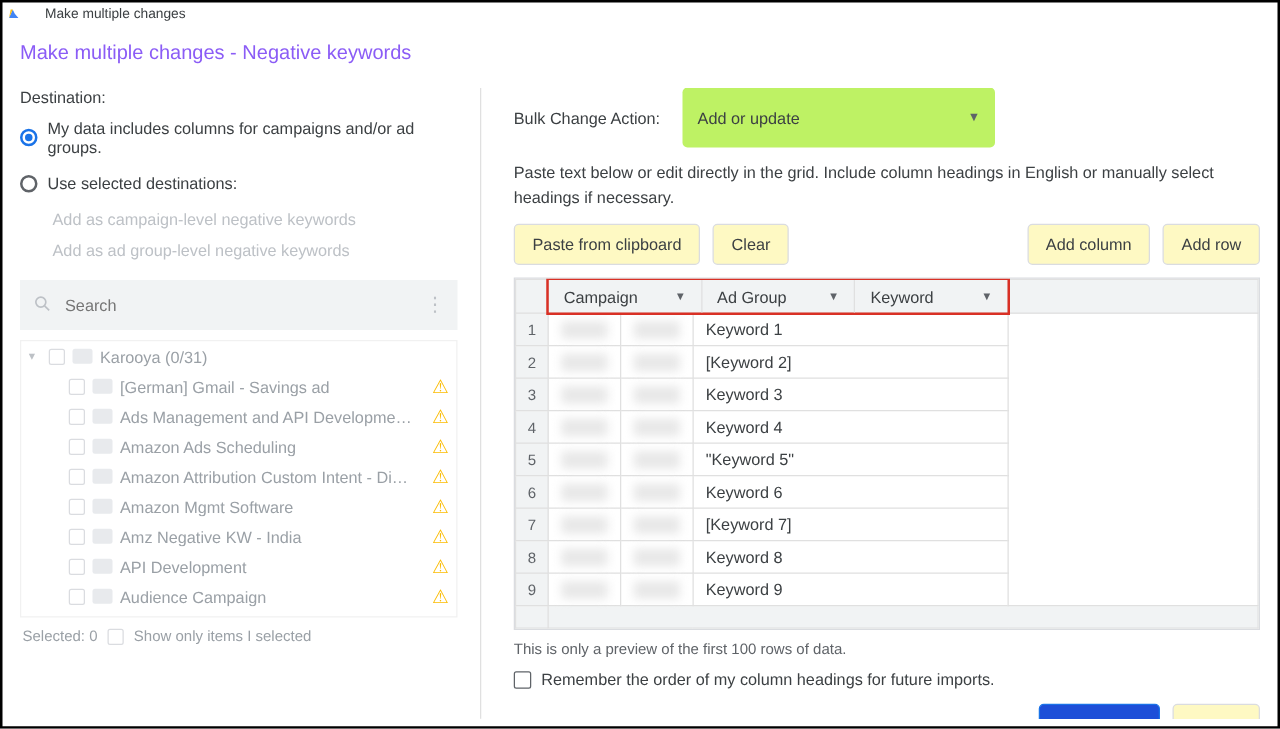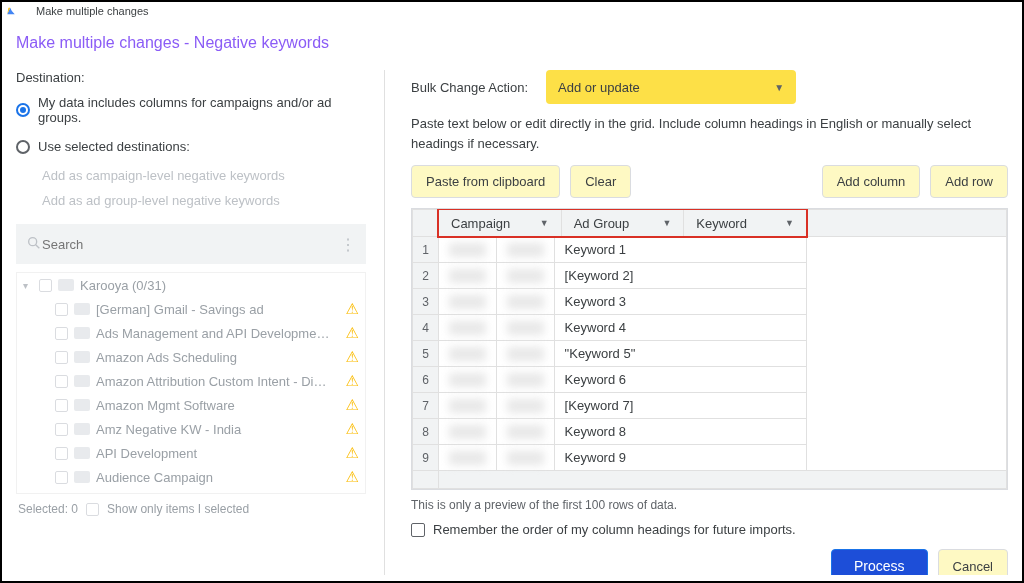--- a/index.html
+++ b/index.html
@@ -11,37 +11,37 @@
   .page-title { font-size: 16px; color: #8b5cf6; margin-bottom: 18px; }
   .body { flex: 1; display: flex; gap: 18px; overflow: hidden; }
   .left { width: 350px; display: flex; flex-direction: column; }
   .right { flex: 1; display: flex; flex-direction: column; border-left: 1px solid #e0e0e0; padding-left: 26px; }
   .section-label { font-size: 13px; color: #3c4043; margin-bottom: 10px; }
   .radio-row { display: flex; align-items: center; gap: 8px; margin-bottom: 14px; font-size: 13px; }
   .radio { width: 14px; height: 14px; border-radius: 50%; border: 2px solid #5f6368; position: relative; flex-shrink: 0; }
   .radio.checked::after { content: ""; position: absolute; inset: 2px; border-radius: 50%; background: #1a73e8; }
   .radio.checked { border-color: #1a73e8; }
   .radio-sub { margin-left: 26px; color: #bdc1c6; font-size: 13px; margin-bottom: 10px; }
-  .searchbox { margin-top: 6px; background: #f1f3f4; border-radius: 0; height: 40px; display: flex; align-items: center; padding: 0 10px; color: #9aa0a6; }
+  .searchbox { margin-top: 6px; background: #f1f3f4; border-radius: 0; height: 40px; display: flex; align-items: center; padding: 0 10px; color: #9aa0a6; gap: 10px; }
   .searchbox input { background: transparent; border: none; outline: none; flex: 1; font-size: 13px; color: #5f6368; }
   .dots { margin-left: auto; color: #bdc1c6; font-size: 16px; }
   .tree { margin-top: 8px; border: 1px solid #f1f1f1; overflow-y: scroll; height: 222px; color: #9aa0a6; }
   .tree::-webkit-scrollbar { width: 12px; }
   .tree::-webkit-scrollbar-thumb { background: #dadce0; }
   .tree-row { display: flex; align-items: center; gap: 6px; padding: 4px 6px; font-size: 13px; height: 24px; }
   .tree-row .chev { width: 10px; color: #bdc1c6; font-size: 10px; }
   .tree-row .ck { width: 13px; height: 13px; border: 1.5px solid #dadce0; border-radius: 2px; flex-shrink: 0; }
   .tree-row .typeicon { width: 16px; height: 12px; background: #e8eaed; border-radius: 2px; flex-shrink: 0; }
   .tree-row .lbl { flex: 1; white-space: nowrap; overflow: hidden; text-overflow: ellipsis; }
   .tree-row .warn { color: #fbbc04; font-size: 15px; flex-shrink: 0; }
   .tree-row.child { padding-left: 38px; }
   .footer-left { display: flex; align-items: center; gap: 8px; color: #9aa0a6; font-size: 12px; padding: 8px 2px 0; }
   .footer-left .ck { width: 13px; height: 13px; border: 1.5px solid #dadce0; border-radius: 2px; }
   .bulk-row { display: flex; align-items: center; gap: 18px; margin-bottom: 10px; }
-  .select { background: #fde047; border-radius: 4px; height: 34px; width: 250px; display: flex; align-items: center; padding: 0 12px; font-size: 13px; color: #3c4043; }
+  .select { background: #bef264; border-radius: 4px; height: 48px; width: 250px; display: flex; align-items: center; padding: 0 12px; font-size: 13px; color: #3c4043; }
   .select .caret { margin-left: auto; font-size: 10px; color: #5f6368; }
   .instr { font-size: 13px; color: #3c4043; line-height: 1.5; margin-bottom: 12px; }
   .toolbar { display: flex; gap: 10px; margin-bottom: 10px; align-items: center; }
   .btn { border: 1px solid #dadce0; background: #fef9c3; color: #3c4043; font-size: 13px; padding: 8px 14px; border-radius: 4px; cursor: pointer; }
   .spacer { flex: 1; }
   .grid { border: 1px solid #dadce0; flex: 0 0 auto; display: flex; flex-direction: column; overflow: hidden; }
   .grid-inner { flex: 1; overflow: auto; }
   table { border-collapse: collapse; width: 100%; font-size: 13px; }
   td, th { border: 1px solid #e0e0e0; padding: 0; height: 26px; }
   .rownum { width: 26px; background: #f1f3f4; text-align: center; color: #5f6368; font-size: 12px; font-weight: normal; }

